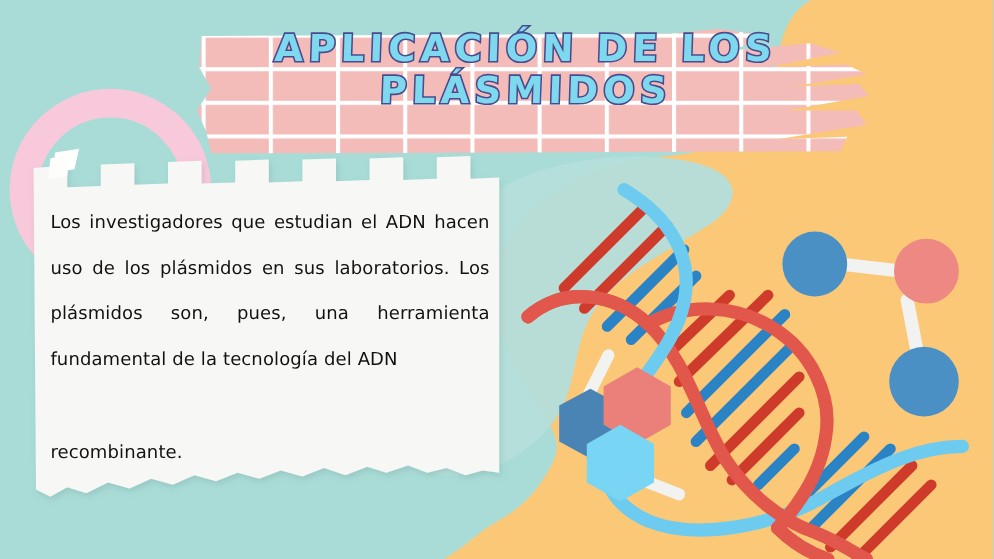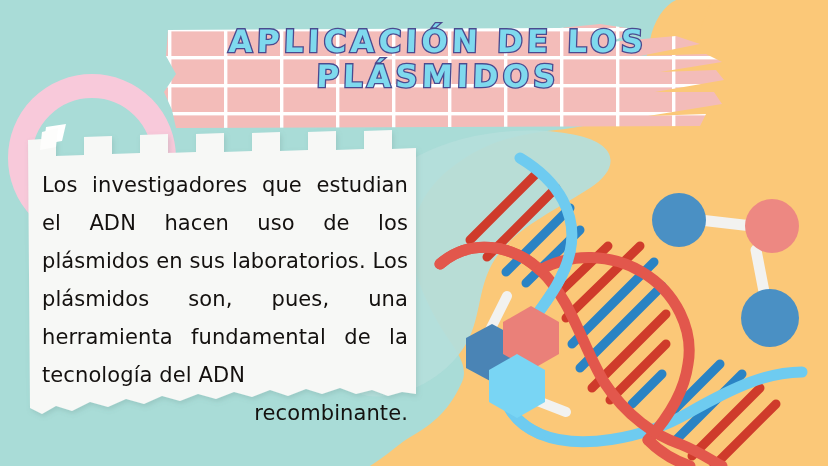--- a/index.html
+++ b/index.html
@@ -32,29 +32,29 @@
     text-shadow:0 0 0 #4a4a8f;
     margin:0;
     transform:skewX(-2deg);
   }
   .title-line.l2{font-size:31px;margin-top:3px;}
 
   
   #note-text{
     position:absolute;left:42px;top:166px;width:366px;
     font-family:"DejaVu Sans", sans-serif;
-    font-size:21px;
+    font-size:15px;
     line-height:38px;
     color:#14110f;
     text-align:justify;
     letter-spacing:0.1px;
     -webkit-hyphens:none;hyphens:none;
   }
   #note-text p{margin:0;}
-  #note-text p:last-child{text-align:right;}
+  #note-text p:last-child{text-align:left;margin-top:40px;}
 </style>
 </head>
 <body>
 
 <div id="slide">
 
   <div class="layer">
     <svg width="828" height="466" viewBox="0 0 828 466">
       <rect x="0" y="0" width="828" height="466" fill="#a9dcd7"></rect>
     </svg>

